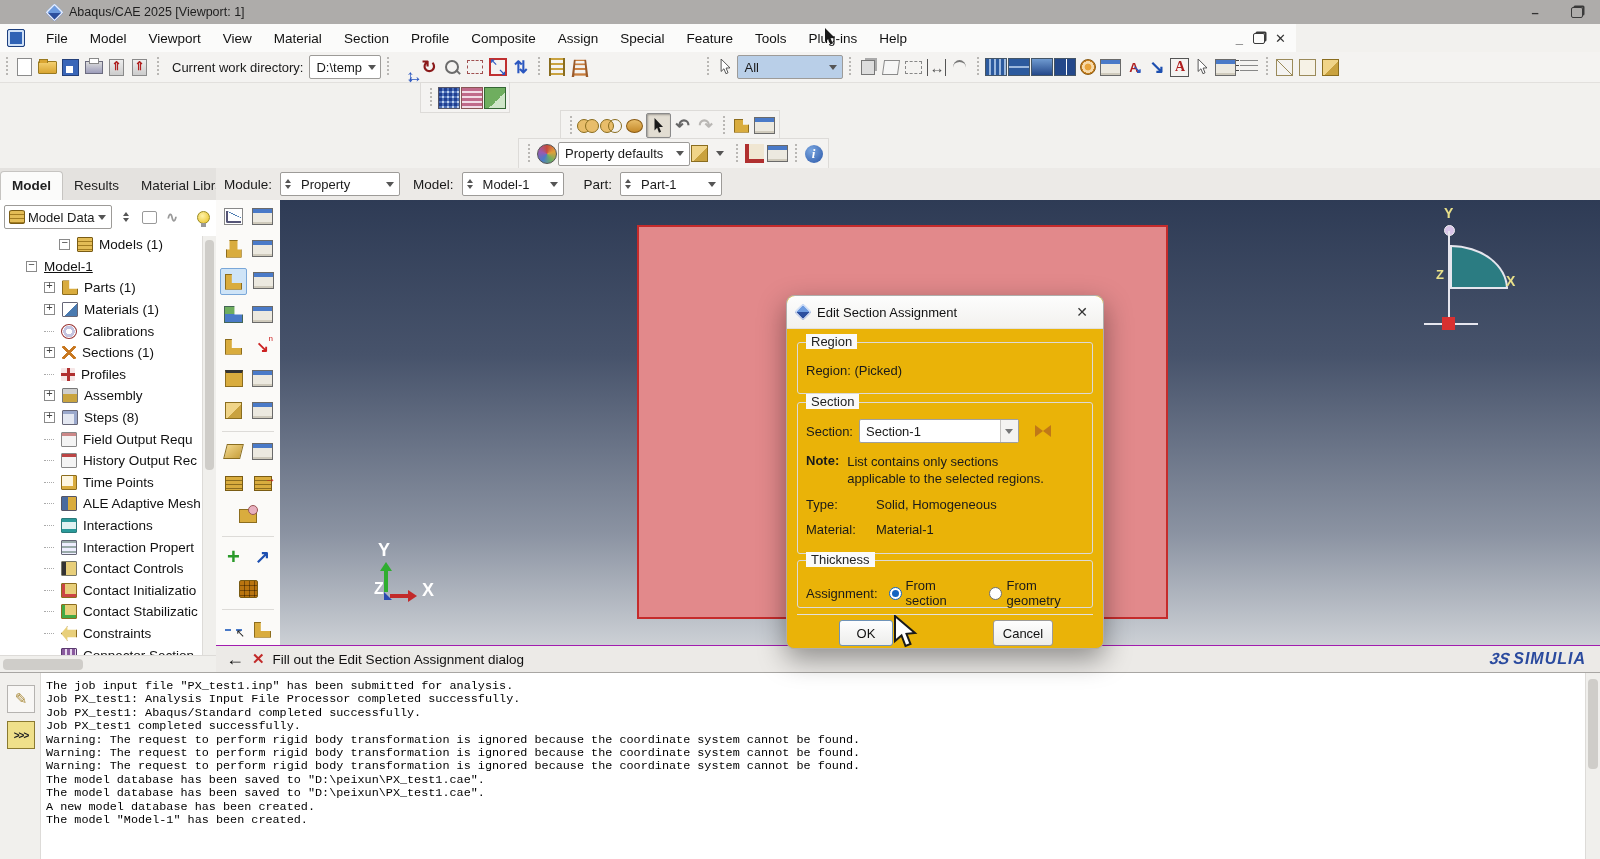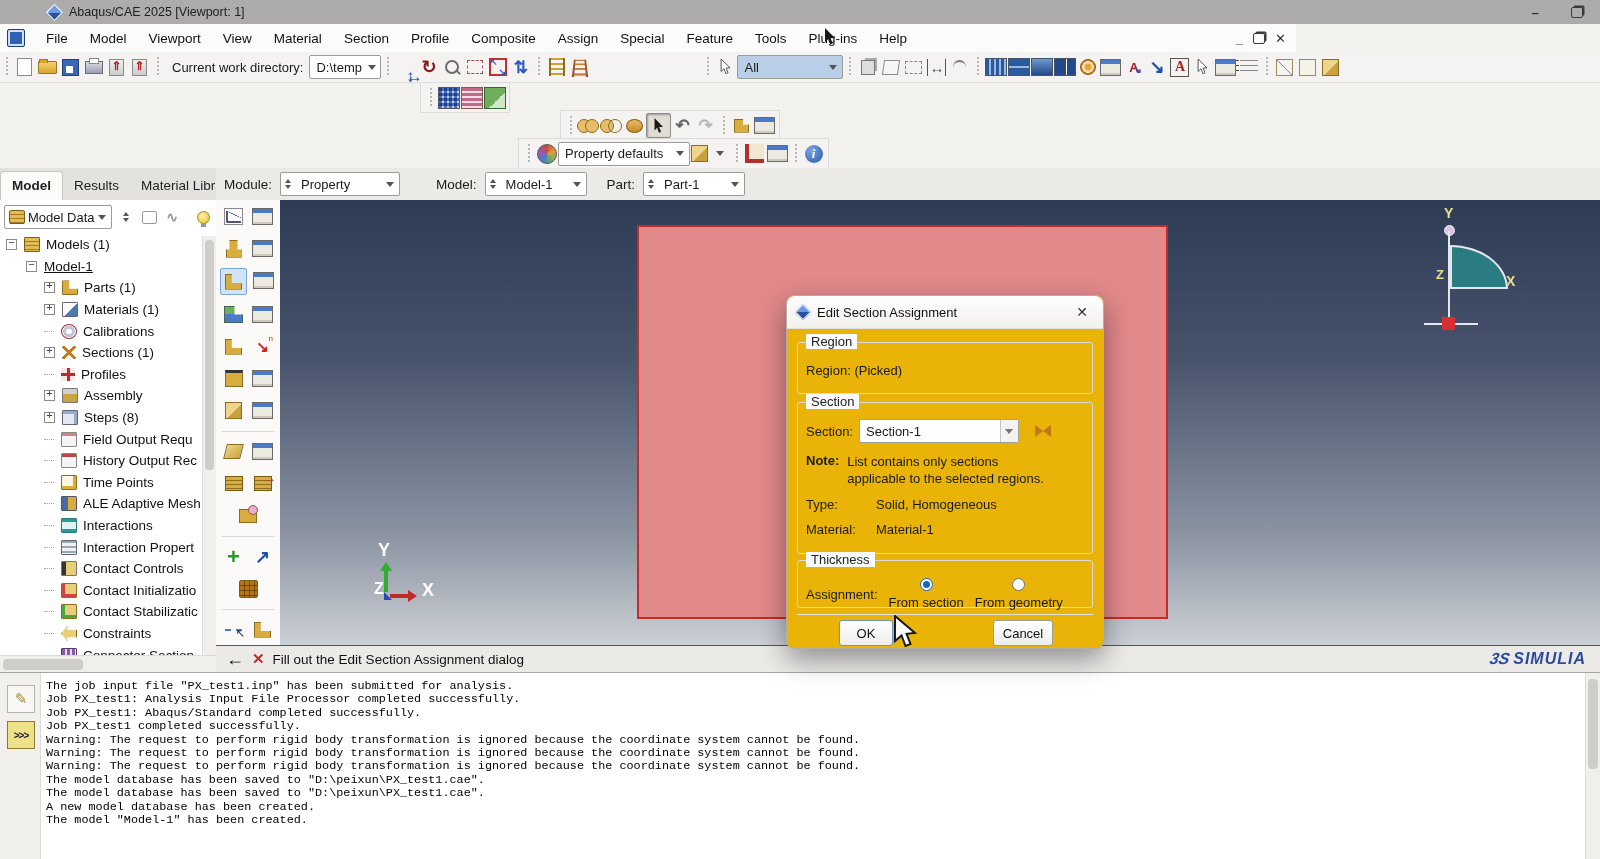--- a/index.html
+++ b/index.html
@@ -119,21 +119,21 @@
   .treepanel{position:absolute;left:0;top:200px;width:216px;height:455px;background:#fff;border-right:1px solid #c9c7c4;overflow:hidden;}
   .tree-toolbar{display:flex;align-items:center;gap:5px;padding:5px 4px;}
   .db-icon{width:14px;height:12px;background:repeating-linear-gradient(#e3bc56 0 3px,#a37c20 3px 4px);border:1px solid #7a5c14;border-radius:3px/2px;}
   .tt-icon{width:18px;height:18px;display:flex;align-items:center;justify-content:center;color:#777;position:relative;}
   .tt-box{width:13px;height:11px;border:1.5px solid #999;border-radius:2px;}
   .tt-paw::before{content:"∿";color:#999;font-size:14px;font-weight:bold;}
   .tt-bulb{width:11px;height:11px;border-radius:50%;background:radial-gradient(circle at 40% 35%,#fff2a8,#e8c020);border:1px solid #9a8a20;position:relative;}
   .tt-bulb::after{content:"";position:absolute;left:3px;bottom:-4px;width:5px;height:4px;background:#999;}
   .tree-body{position:relative;font-size:13.5px;}
   .trow{display:flex;align-items:center;height:21.6px;white-space:nowrap;}
-  .lv0{padding-left:6px;} .lv1{padding-left:26px;} .lv2{padding-left:44px;}
+  .lv0{padding-left:6px;justify-content:center;} .lv1{padding-left:26px;} .lv2{padding-left:44px;}
   .exp{width:9px;height:9px;border:1px solid #8a8a8a;background:#fff;margin-right:7px;flex:none;position:relative;}
   .exp::before{position:absolute;left:0;top:-4px;width:9px;text-align:center;font-size:11px;color:#444;}
   .exp-plus::before{content:"+";}
   .exp-minus::before{content:"−";}
   .noexp{width:10px;margin-right:7px;flex:none;border-top:1px dotted #aaa;}
   .ti{width:14px;height:13px;margin-right:6px;flex:none;border-radius:1px;}
   .ti-models{background:repeating-linear-gradient(#e3bc56 0 3px,#a37c20 3px 4px);border:1px solid #7a5c14;}
   .ti-part{background:#d9ac3e;border:1px solid #8d6d1e;clip-path:polygon(0 0,45% 0,45% 55%,100% 55%,100% 100%,0 100%);}
   .ti-mat{background:linear-gradient(135deg,#fff 0 55%,#4a7ab0 55%);border:1px solid #667;}
   .ti-cal{border-radius:50%;border:1px solid #933;background:radial-gradient(circle,#fff 0 30%,#c4c4e0 31% 60%,#fff 61%);}
@@ -255,21 +255,21 @@
   .bowtie::before{content:"";position:absolute;left:0;top:1px;border-top:6px solid transparent;border-bottom:6px solid transparent;border-left:8px solid #c07818;}
   .bowtie::after{content:"";position:absolute;right:0;top:1px;border-top:6px solid transparent;border-bottom:6px solid transparent;border-right:8px solid #c07818;}
   .note-row{margin:10px 0 0 8px;display:flex;gap:8px;}
   .note-body{line-height:17px;}
   .kv{margin:10px 0 0 8px;display:flex;}
   .kv .k{width:70px;}
   .radio{width:13px;height:13px;border-radius:50%;border:1px solid #707070;background:#fff;box-sizing:border-box;flex:none;}
   .radio.sel{border:1px solid #1464c0;position:relative;}
   .radio.sel::after{content:"";position:absolute;left:2px;top:2px;width:7px;height:7px;border-radius:50%;background:#1464c0;}
   .th-row{margin:17px 0 0 8px;gap:5px;}
-  .th-row .opt{display:flex;align-items:center;gap:4px;margin-left:6px;flex-direction:column;}
+  .th-row .opt{display:flex;align-items:center;gap:4px;margin-left:6px;}
   .dlg-sep{position:absolute;left:10px;right:10px;top:318px;border-top:1px solid #e2e0dd;}
   .btn{position:absolute;top:324px;height:24px;display:flex;align-items:center;justify-content:center;
        background:linear-gradient(#fefefe,#ededeb);border:1px solid #9d9b98;border-radius:3px;font-size:13px;color:#111;}
   .btn-ok{left:52px;width:52px;border-color:#6f93b8;}
   .btn-cancel{left:206px;width:58px;}
   .cursor-main{position:absolute;left:893px;top:615px;z-index:50;}
   .cursor-menu{position:absolute;left:824px;top:28px;z-index:40;}
 </style>
 </head>
 <body>
@@ -525,21 +525,21 @@
     <div class="ctx-controls">
       <span class="ctx-label">Module:</span>
       <span class="combo" style="width:118px">
         <span class="spin">
             <i class="up"></i>
             <i class="dn"></i>
           </span>
         <span class="val">Property</span>
         <span class="arrow-dn" style="margin-left:auto"></span>
       </span>
-      <span class="ctx-label" style="margin-left:28px">Model:</span>
+      <span class="ctx-label" style="margin-left:5px">Model:</span>
       <span class="combo" style="width:100px">
         <span class="spin">
             <i class="up"></i>
             <i class="dn"></i>
           </span>
         <span class="val">Model-1</span>
         <span class="arrow-dn" style="margin-left:auto"></span>
       </span>
       <span class="ctx-label" style="margin-left:12px">Part:</span>
       <span class="combo" style="width:100px">

